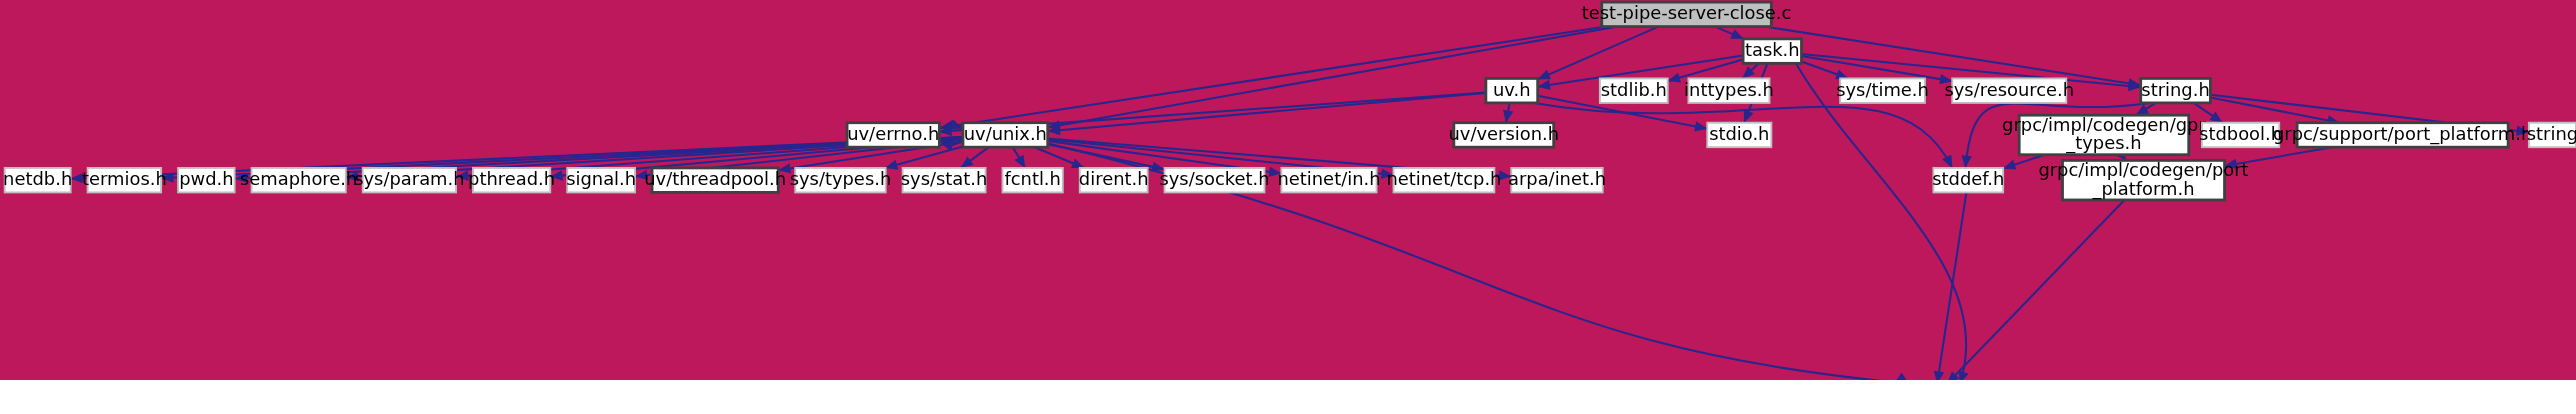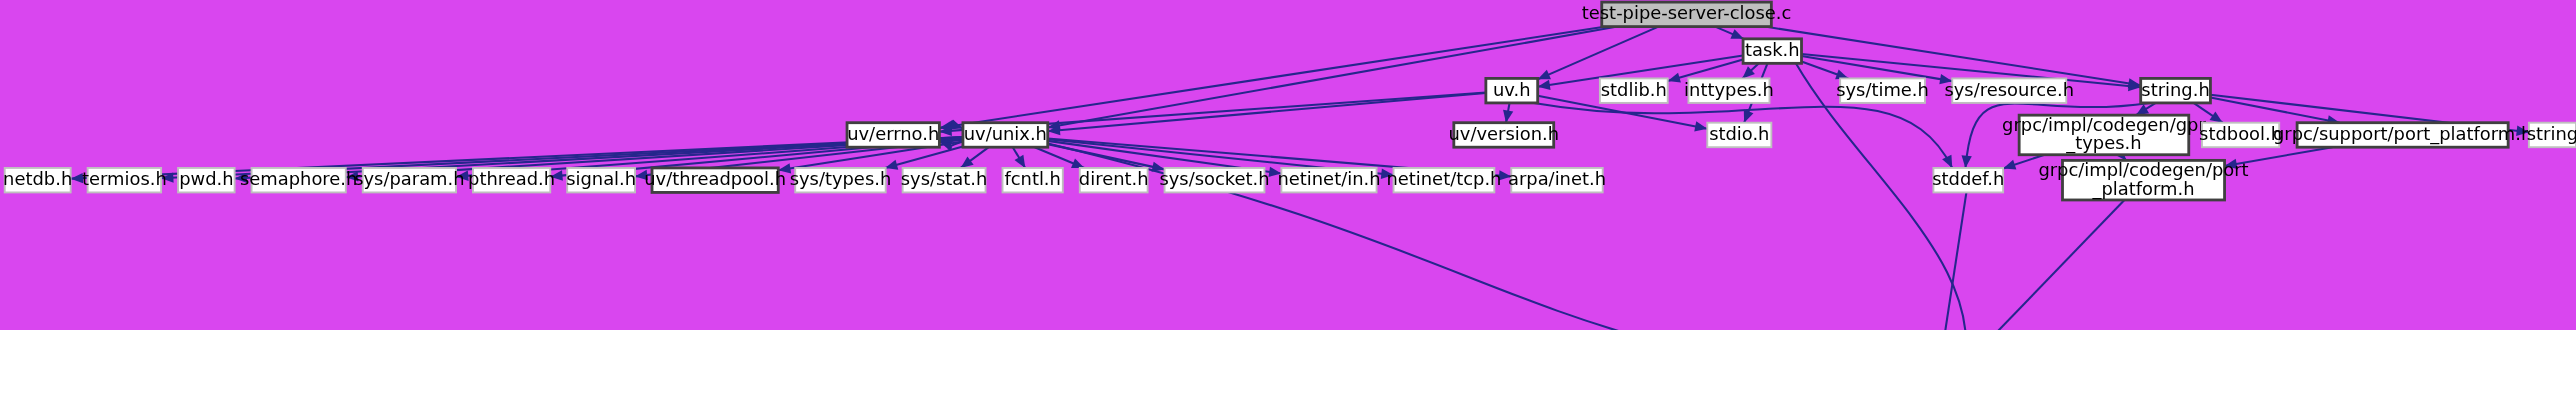--- a/index.html
+++ b/index.html
@@ -1,17 +1,17 @@
 <!DOCTYPE html>
 <html style="font-size:15px"><head>
 <meta charset="utf-8">
 <style>
   html,body{margin:0;padding:0;background:#ffffff;}
   body{font-family:"DejaVu Sans","Liberation Sans",sans-serif;}
-  #graph-root{position:relative;width:2576px;height:330px;background:#d946ef;overflow:hidden;}
+  #graph-root{position:relative;width:2576px;height:380px;background:#be185d;overflow:hidden;}
   svg{display:block;}
   .node-box{fill:#ffffff;stroke:#bfbfbf;stroke-width:2;}
   .node-box.bold{stroke:#404040;stroke-width:3;}
   .node-box.root{fill:#bfbfbf;stroke:#404040;stroke-width:3;}
   .node-label{font-family:"DejaVu Sans","Liberation Sans",sans-serif;font-size:19px;fill:#000000;text-anchor:middle;dominant-baseline:middle;}
   .edge{fill:none;stroke:#26268c;stroke-width:2.2;}
   .arrow-head{fill:#26268c;stroke:none;}
 </style>
 </head>
 <body>

